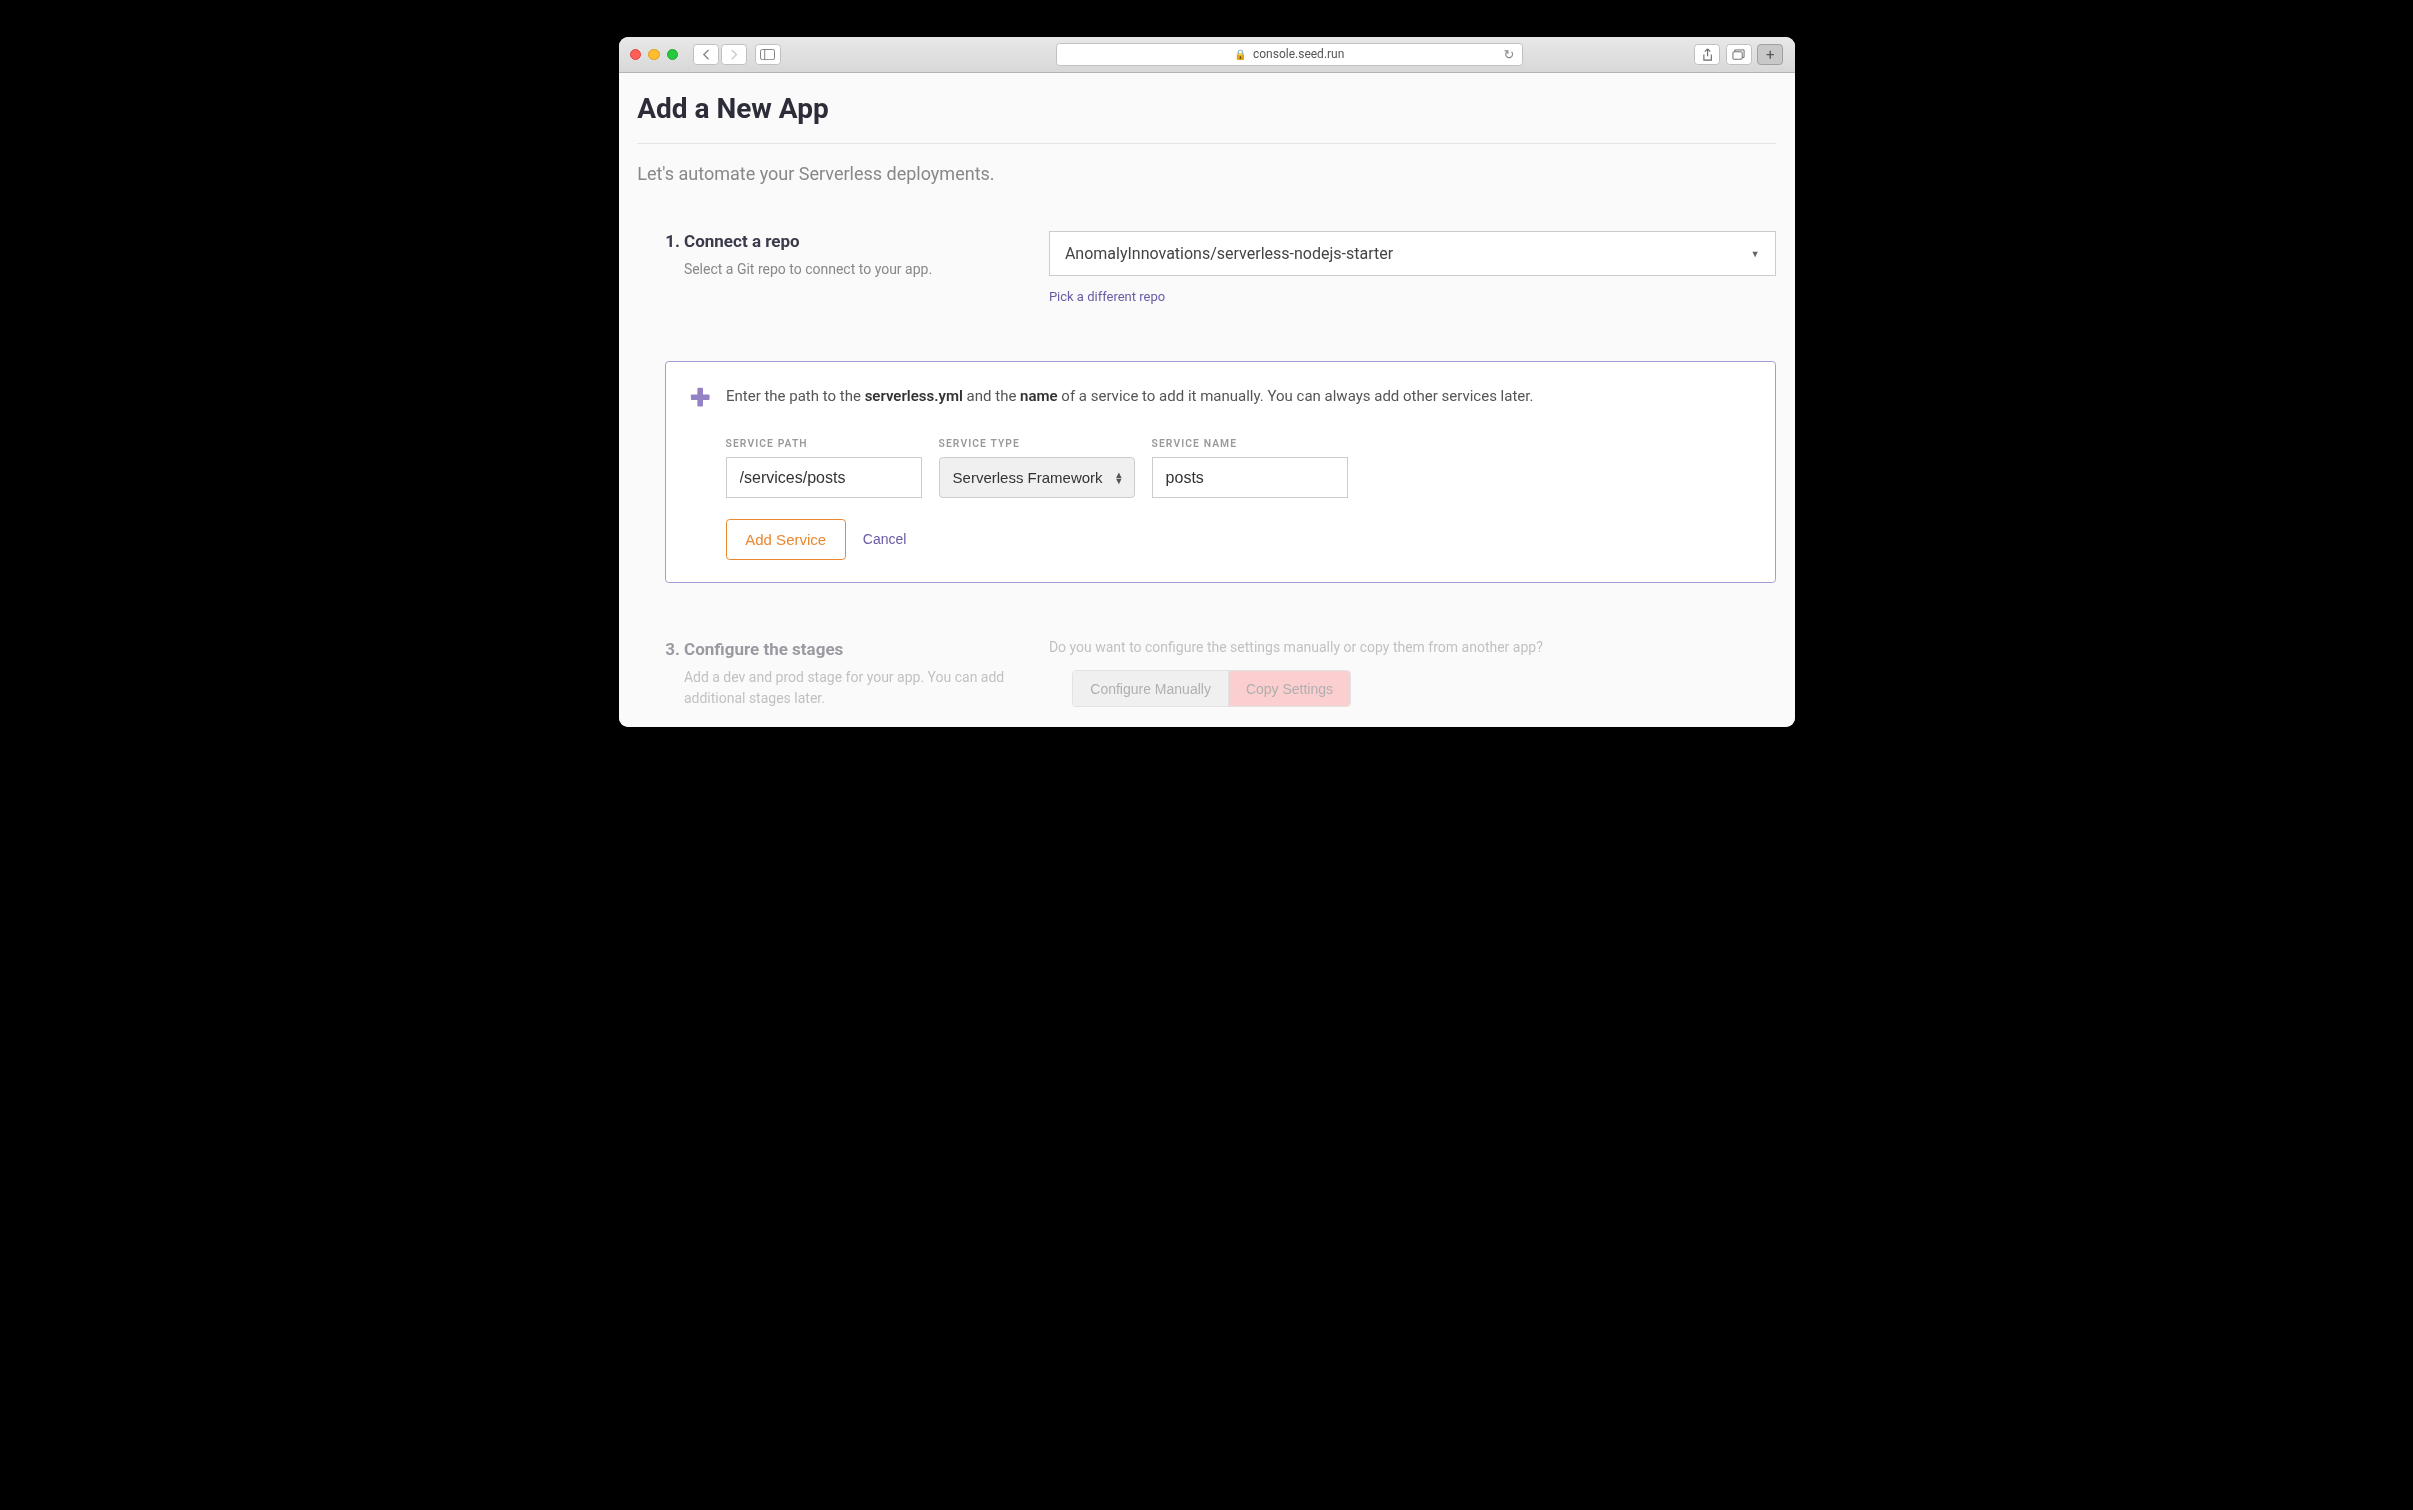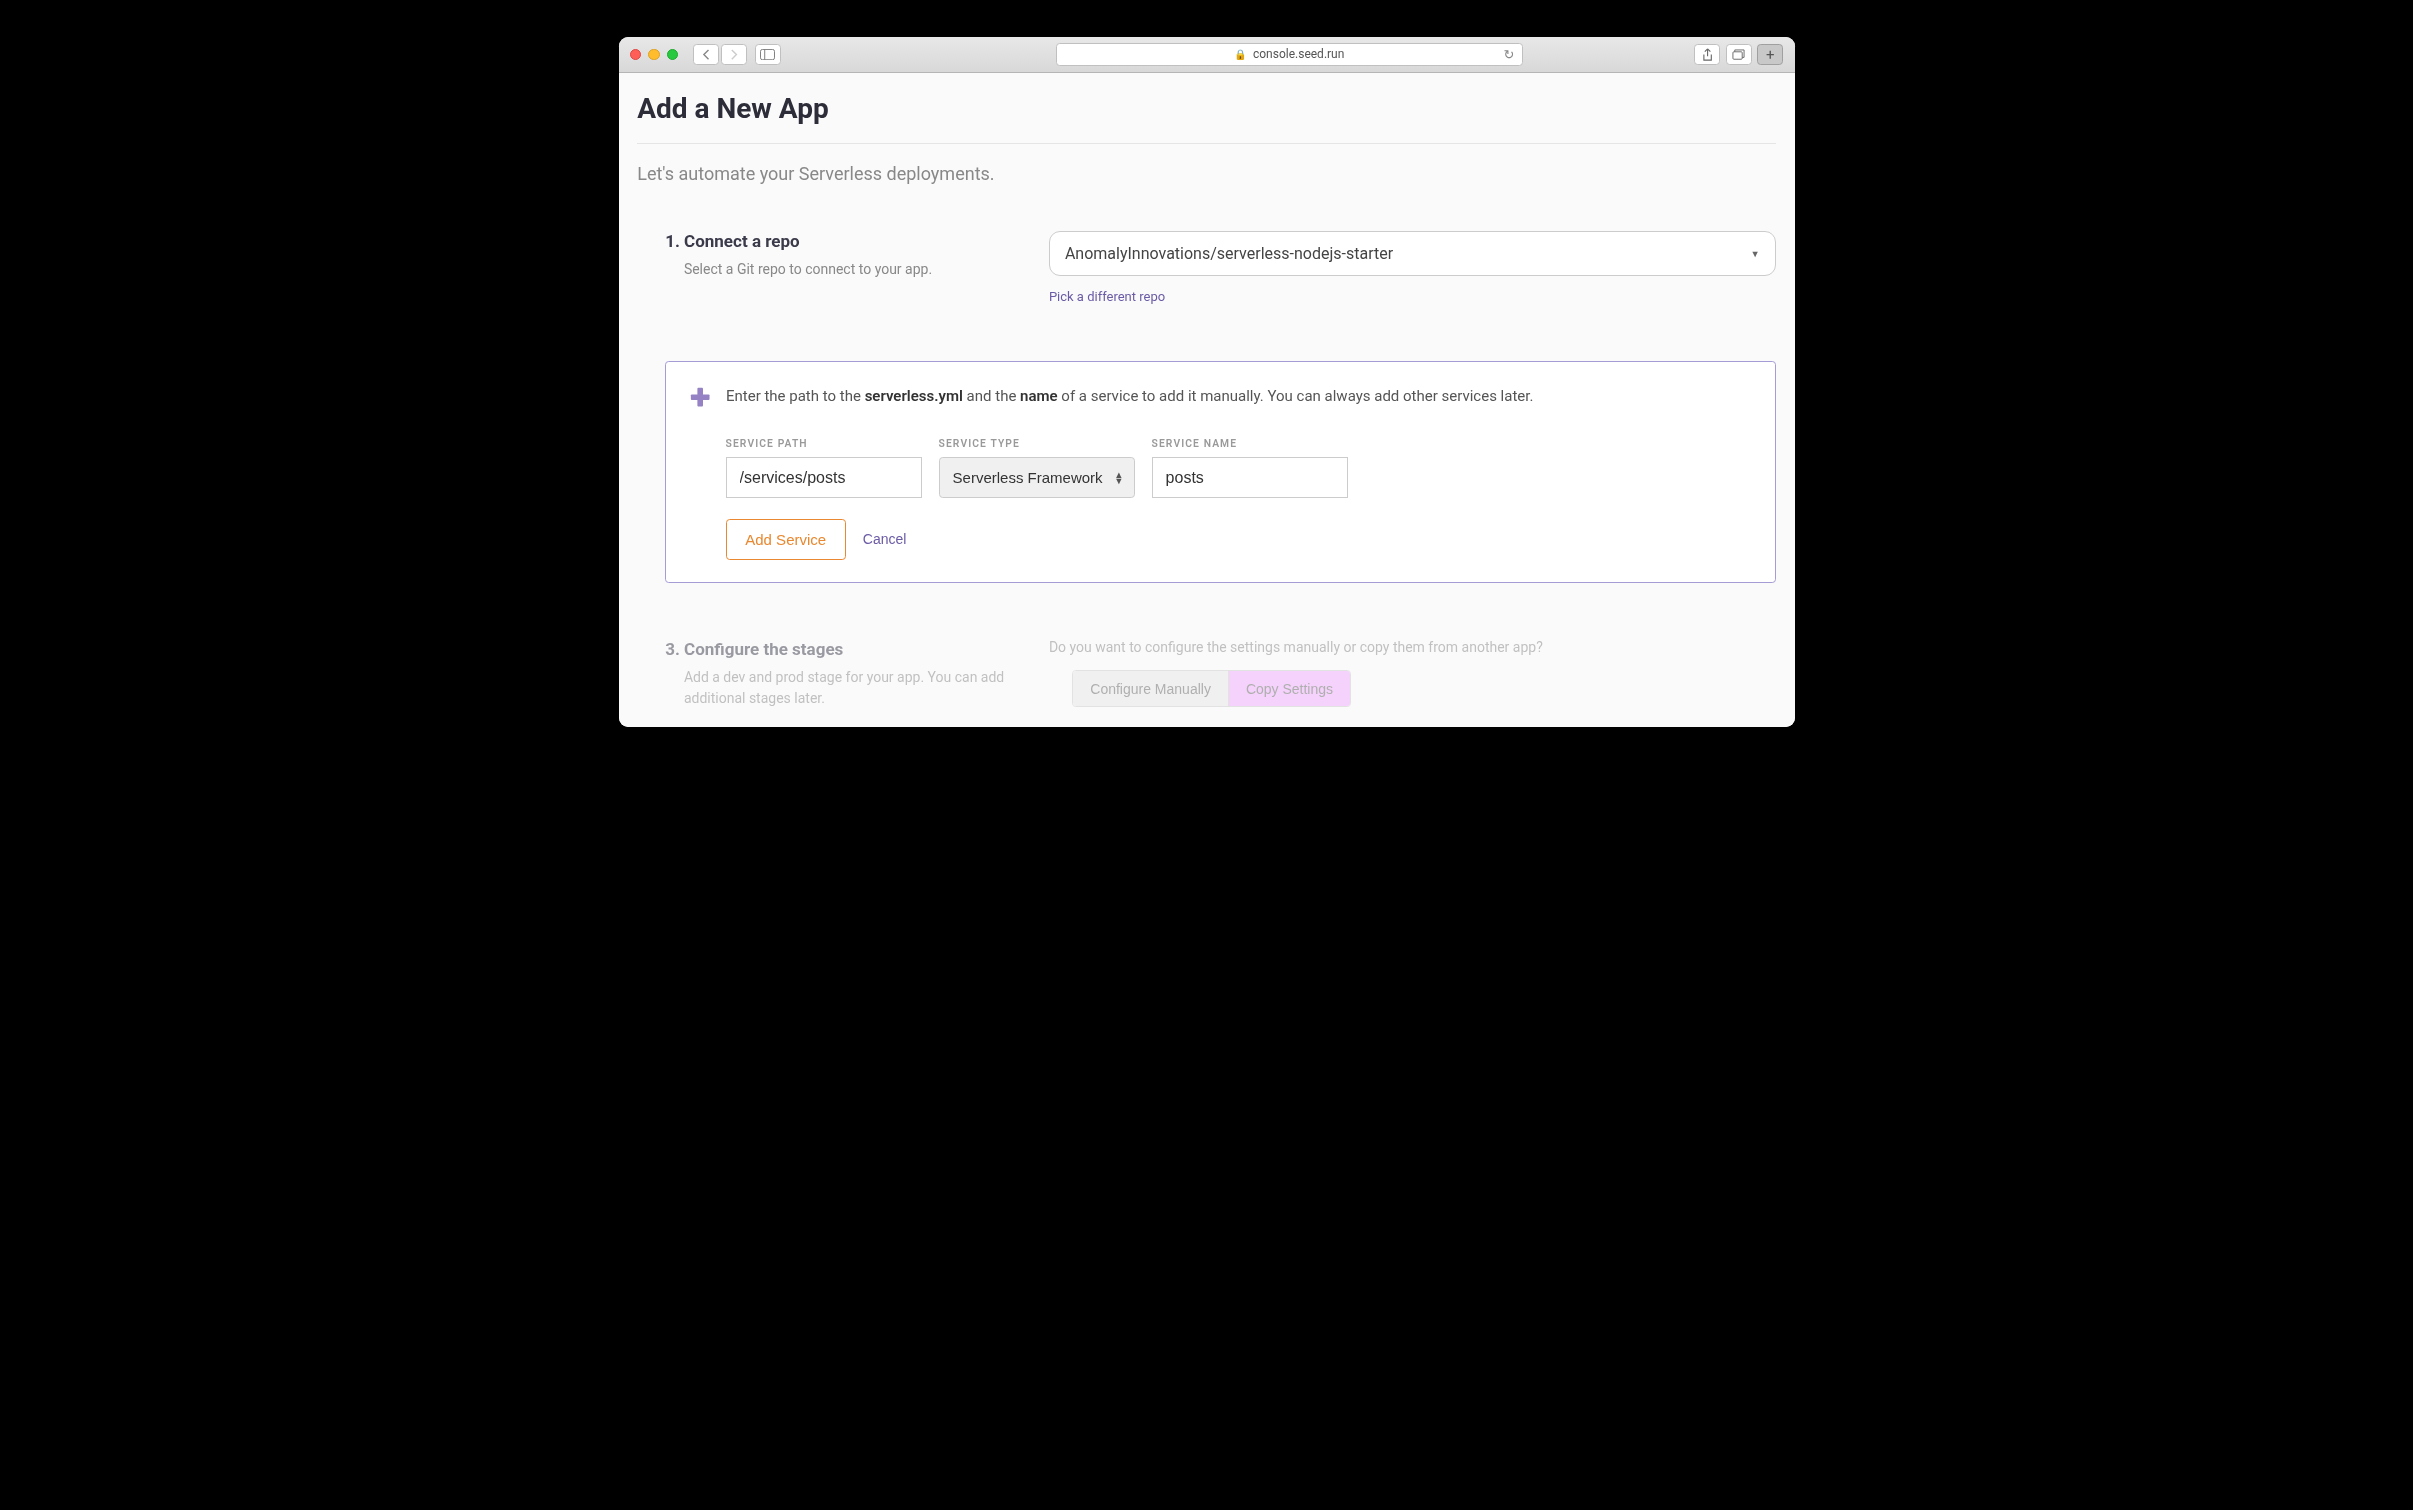--- a/index.html
+++ b/index.html
@@ -196,21 +196,21 @@
       font-size: 14px;
       color: #888;
       line-height: 1.5;
       padding-left: 18.7px;
     }
     
     .repo-select {
       width: 100%;
       height: 45px;
       border: 0.9px solid #ccc;
-      border-radius: 11px;
+      border-radius: 0;
       background: #fff;
       padding: 0 15px;
       font-size: 16px;
       color: #444;
       display: flex;
       align-items: center;
       justify-content: space-between;
       cursor: pointer;
     }
     
@@ -361,21 +361,21 @@
       display: flex;
       border: 0.9px solid #ccc;
       border-radius: 3.7px;
       overflow: hidden;
       width: fit-content;
       margin-left: 23.4px;
     }
     
     .toggle-btn {
       padding: 9.3px 17px;
-      background: #f0abfc;
+      background: #fca5a5;
       border: none;
       font-size: 14px;
       color: #666;
       cursor: pointer;
     }
     
     .toggle-btn.active {
       background: #e8e8e8;
     }
     

